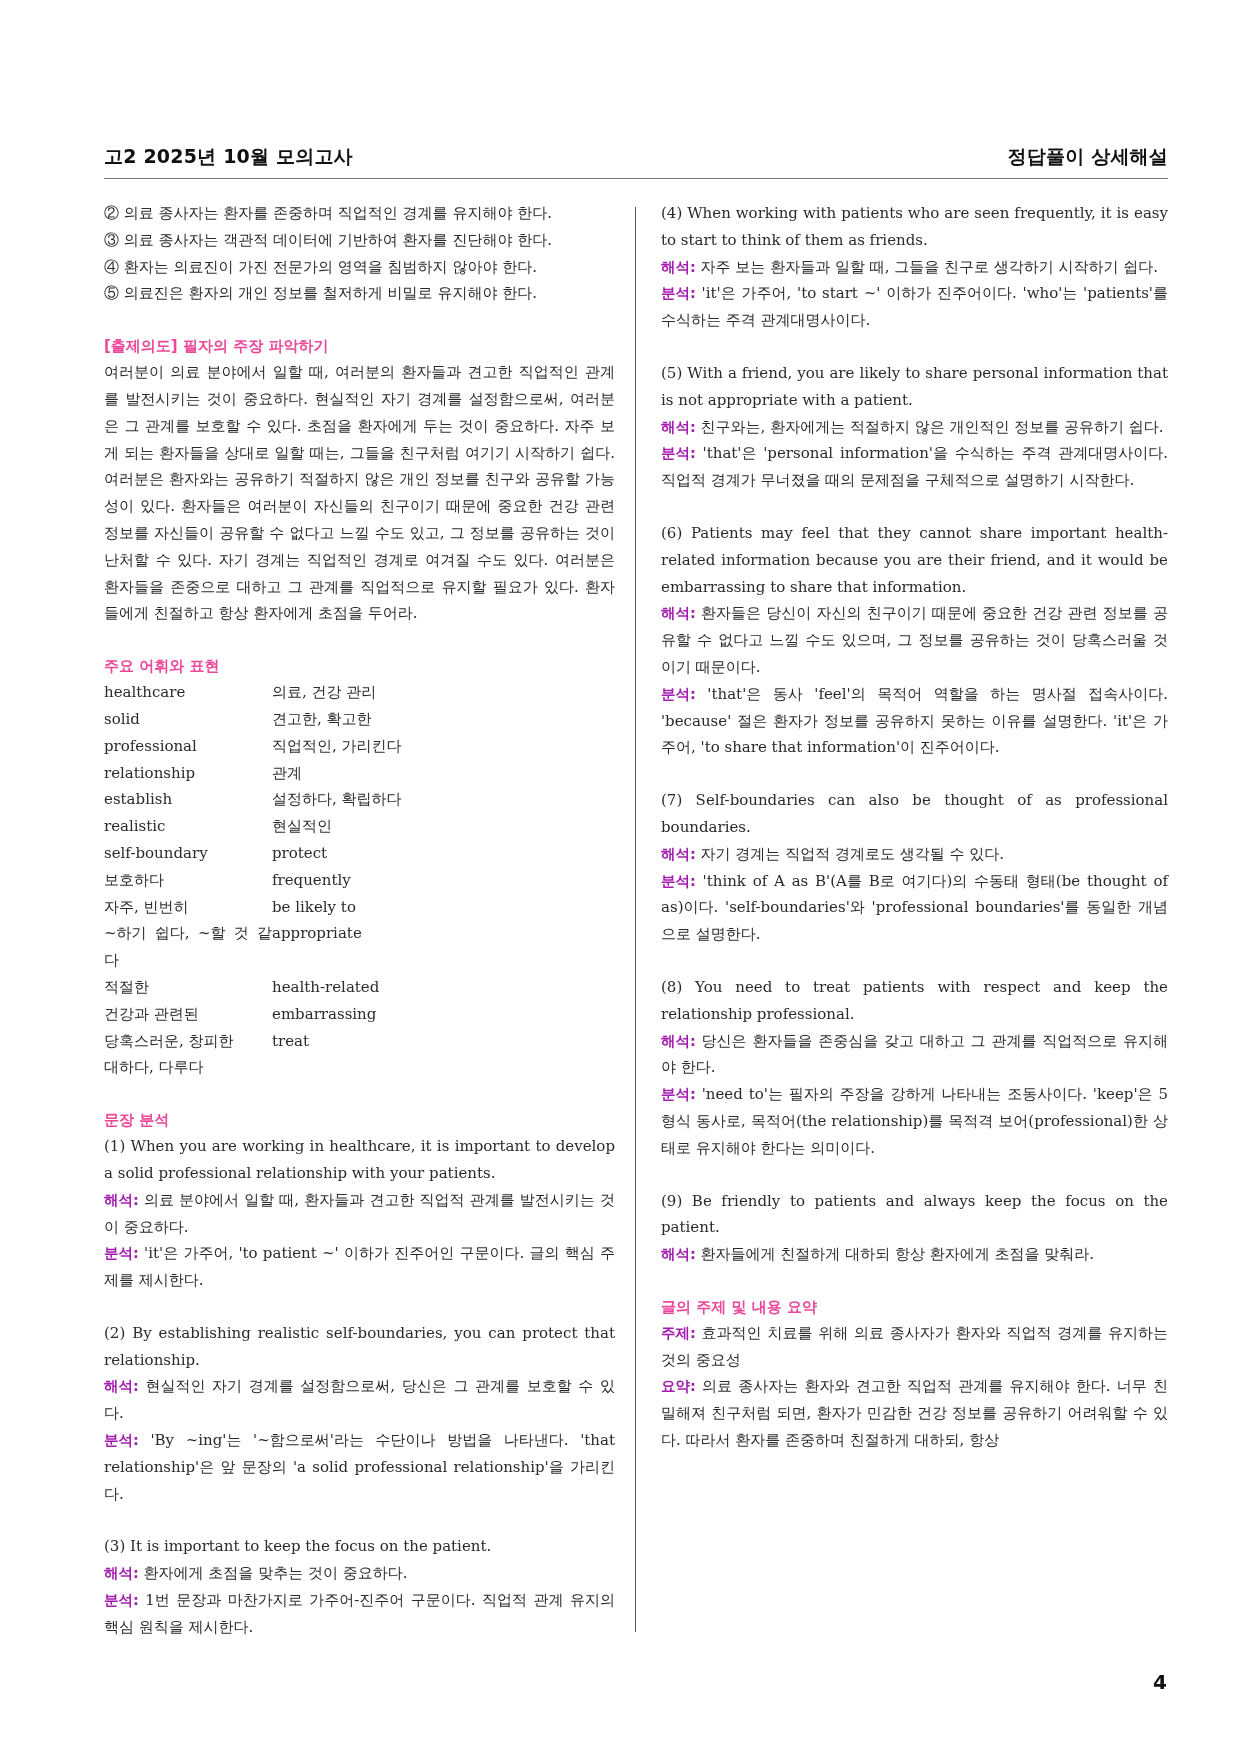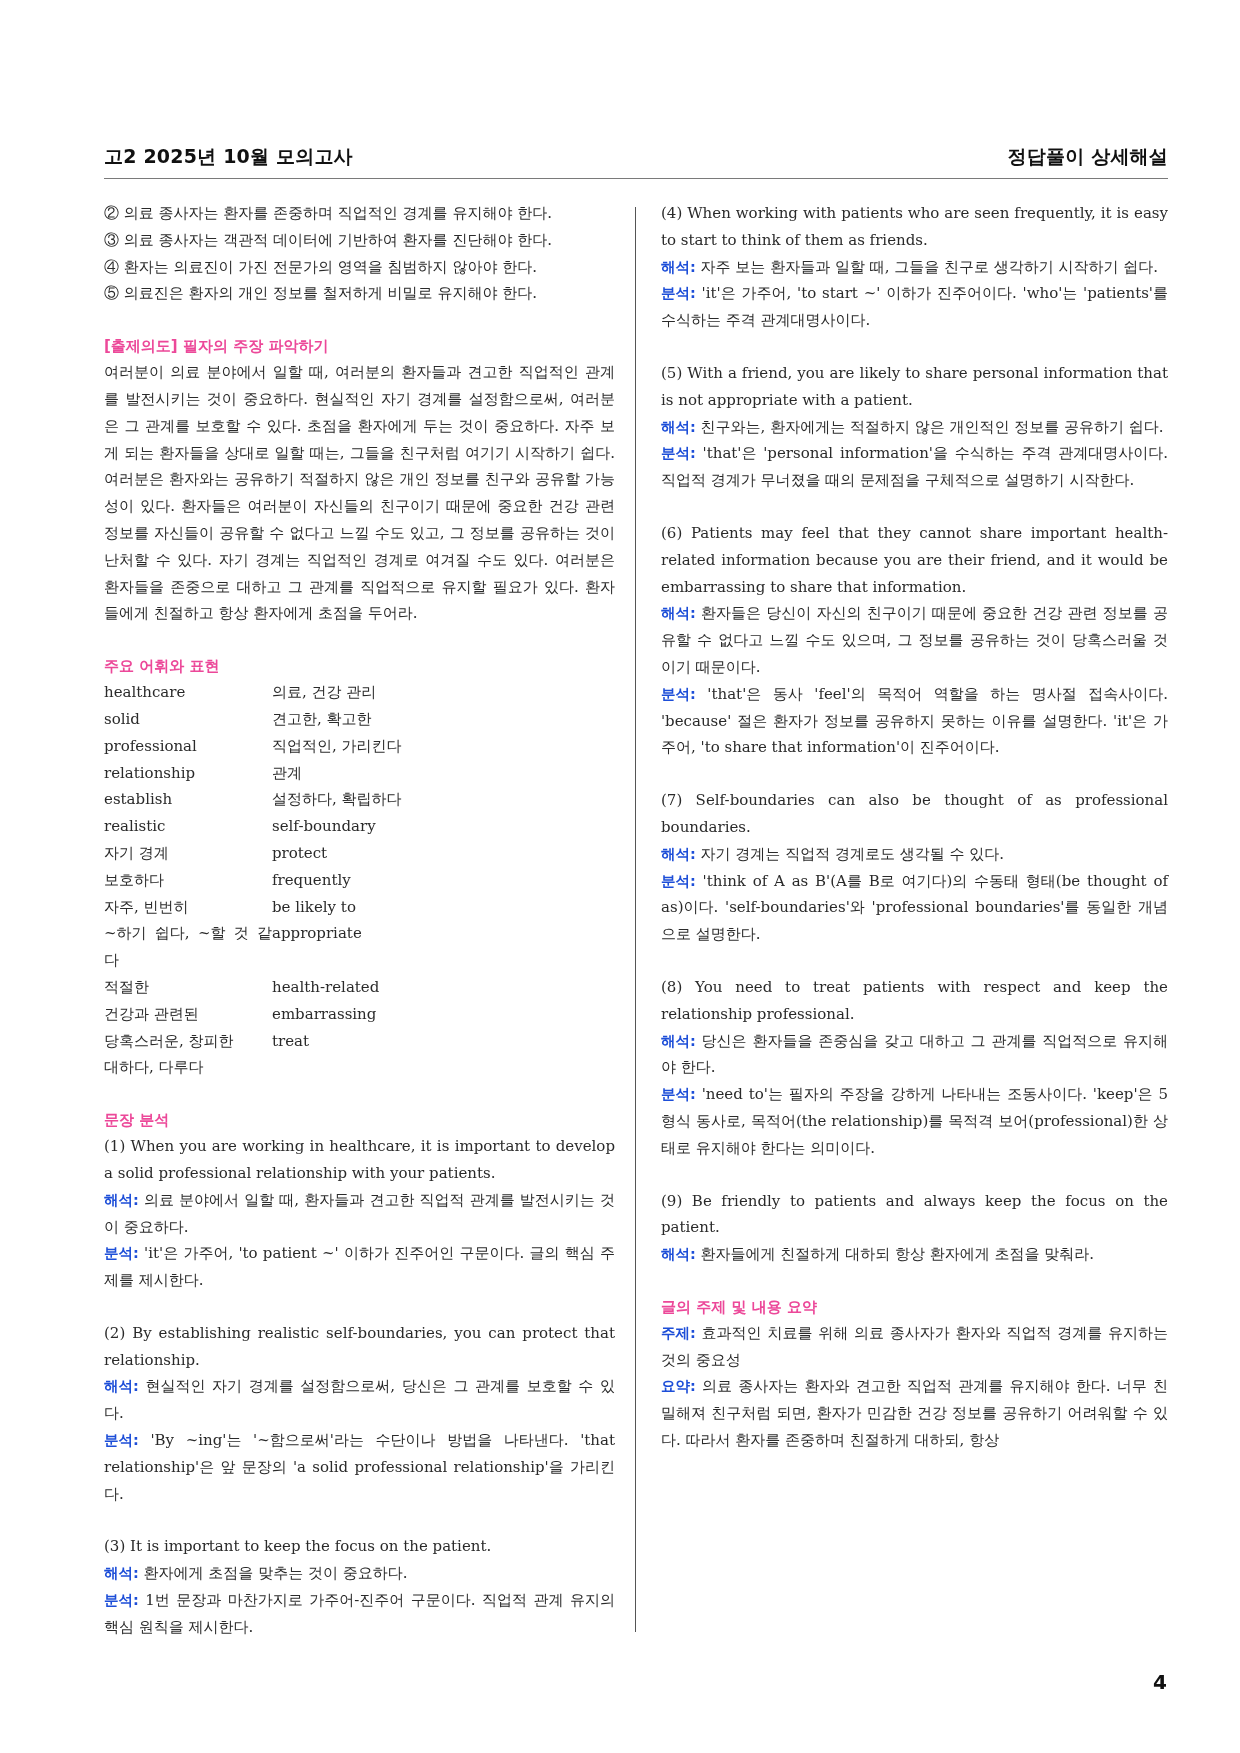--- a/index.html
+++ b/index.html
@@ -12,21 +12,21 @@
   .divider { position: absolute; left: 619px; top: 207px; width: 1px; height: 1425px; background: #555; }
   .col { position: absolute; top: 200px; font-family: "DejaVu Serif", serif; font-size: 15px; line-height: 26.8px; color: #2a2a2a; text-align: justify; }
   .col-left { left: 88px; width: 511px; }
   .col-right { left: 645px; width: 507px; }
   .choice { white-space: nowrap; text-align: left; }
   .sec-title { font-family: "DejaVu Sans", sans-serif; font-weight: bold; font-size: 15px; color: #ec4899; margin-top: 14px; line-height: 26px; }
   .gap { height: 26px; }
   .para { margin: 0; }
   .vocab { display: grid; grid-template-columns: 168px 1fr; }
   .vocab div { line-height: 26.8px; }
-  .label { font-family: "DejaVu Sans", sans-serif; font-weight: bold; color: #1d4ed8; font-size: 14.5px; }
+  .label { font-family: "DejaVu Sans", sans-serif; font-weight: bold; color: #a21caf; font-size: 14.5px; }
   .page-num { position: absolute; left: 1137px; top: 1670px; font-family: "DejaVu Sans", sans-serif; font-weight: bold; font-size: 20px; color: #111; }
 </style>
 </head>
 <body>
 
 <div class="page">
 
   <div class="header">
     <div class="header-left">고2 2025년 10월 모의고사</div>
     <div class="header-right">정답풀이 상세해설</div>
@@ -49,22 +49,22 @@
         <div>의료, 건강 관리</div>
       <div>solid</div>
         <div>견고한, 확고한</div>
       <div>professional</div>
         <div>직업적인, 가리킨다</div>
       <div>relationship</div>
         <div>관계</div>
       <div>establish</div>
         <div>설정하다, 확립하다</div>
       <div>realistic</div>
+        <div>현실적인</div>
       <div>self-boundary</div>
-        <div>자기 경계</div>
       <div>protect</div>
         <div>보호하다</div>
       <div>frequently</div>
         <div>자주, 빈번히</div>
       <div>be likely to</div>
         <div>~하기 쉽다, ~할 것 같다</div>
       <div>appropriate</div>
         <div>적절한</div>
       <div>health-related</div>
         <div>건강과 관련된</div>

